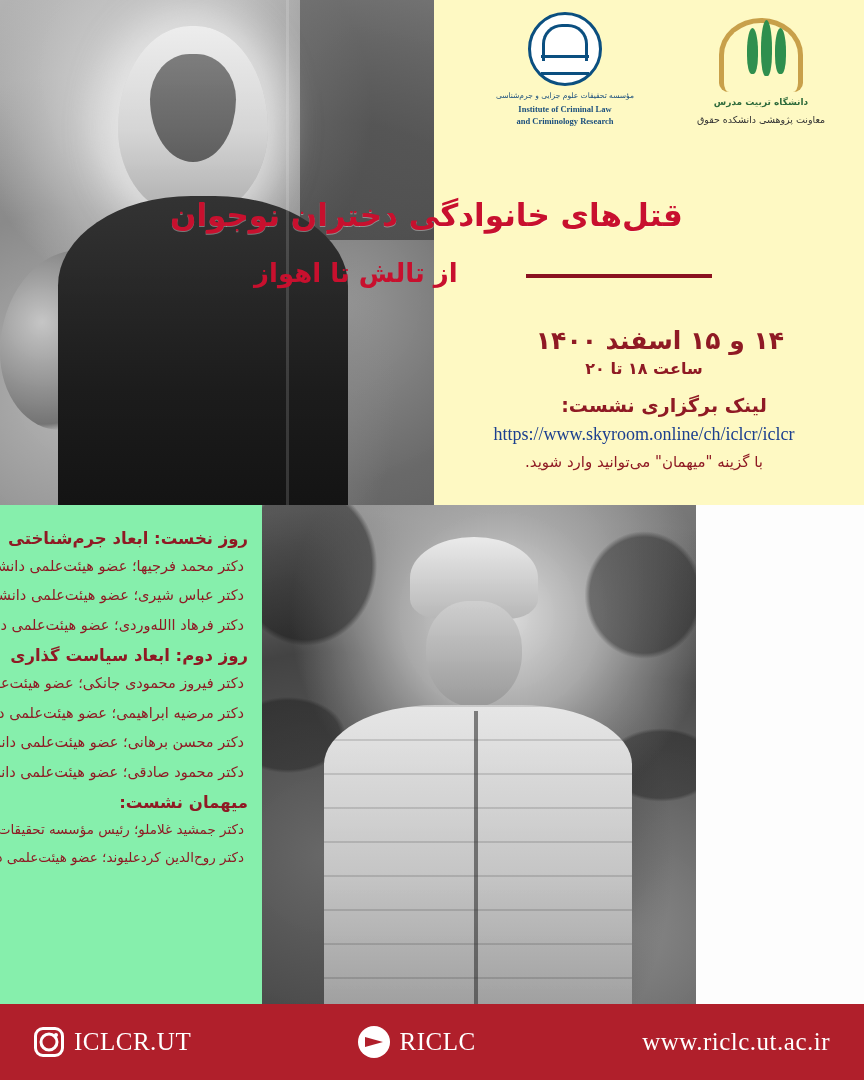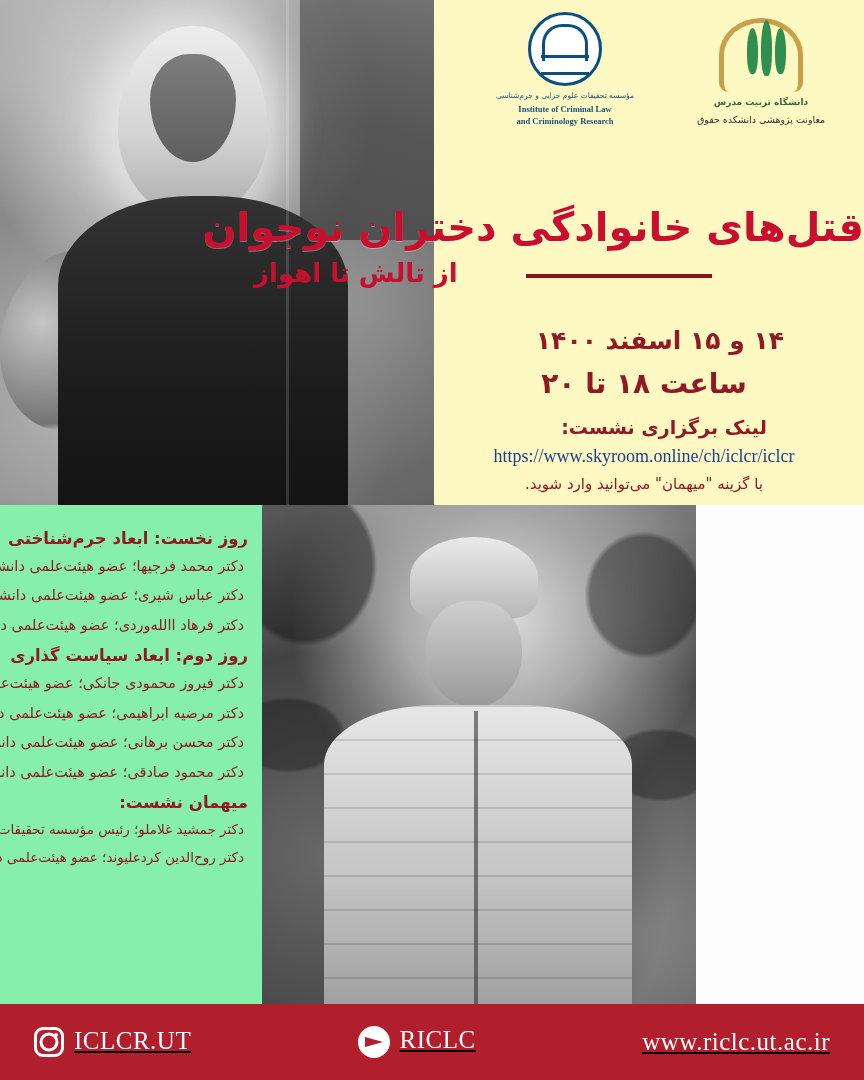--- a/index.html
+++ b/index.html
@@ -148,25 +148,25 @@
   .tmu-sub { font-size: 9.5px; color: #333; margin-top: 4px; }
 
   
   .headline-wrap {
     position: absolute;
     left: 434px; top: 196px; width: 430px;
     text-align: right; padding-right: 16px;
   }
   .headline {
     position: absolute;
-    left: -360px; top: 8px;
+    left: -360px; top: 1px;
     width: 790px;
-    text-align: right;
+    text-align: left;
     padding-left: 96px;
-    font-size: 40px;
+    font-size: 31px;
     font-weight: bold;
     color: #c0392b;
     color: #c8102e;
     letter-spacing: -0.5px;
     text-shadow: 0 1px 0 rgba(255,255,255,.35);
     direction: rtl;
   }
   .subheadline {
     position: absolute;
     left: -360px; top: 62px;
@@ -193,22 +193,22 @@
     text-align: center;
     color: #8a1220;
     direction: rtl;
   }
   .info-date {
     font-size: 25px; font-weight: bold; color: #8f1a24;
     letter-spacing: 1px;
     padding-left: 32px;
   }
   .info-time {
-    font-size: 28px; font-weight: bold; color: #8f1a24;
-    margin-top: 12px;
+    font-size: 16px; font-weight: bold; color: #8f1a24;
+    margin-top: 4px;
   }
   .info-linklabel {
     font-size: 19px; font-weight: bold; color: #8f1a24;
     margin-top: 16px;
     margin-left: 40px;
   }
   .info-url {
     font-size: 18px; color: #1b3f8f; direction: ltr;
     margin-top: 8px;
     font-family: "Liberation Serif", serif;
@@ -300,21 +300,21 @@
     position: absolute;
     bottom: 0; left: 0;
     width: 864px; height: 76px;
     background: #b01f2b;
     display: flex;
     align-items: center;
     justify-content: space-between;
     padding: 0 34px;
     direction: ltr;
   }
-  .f-item { display: flex; gap: 10px; text-decoration: underline; }
+  .f-item { display: flex; align-items: center; gap: 10px; }
   .f-text {
     color: #fff;
     font-family: "Liberation Serif", serif;
     font-size: 25px;
     letter-spacing: .5px;
   }
   .f-web { font-size: 25px; }
   .ig-icon {
     width: 30px; height: 30px;
     border: 3px solid #fff; border-radius: 9px;

